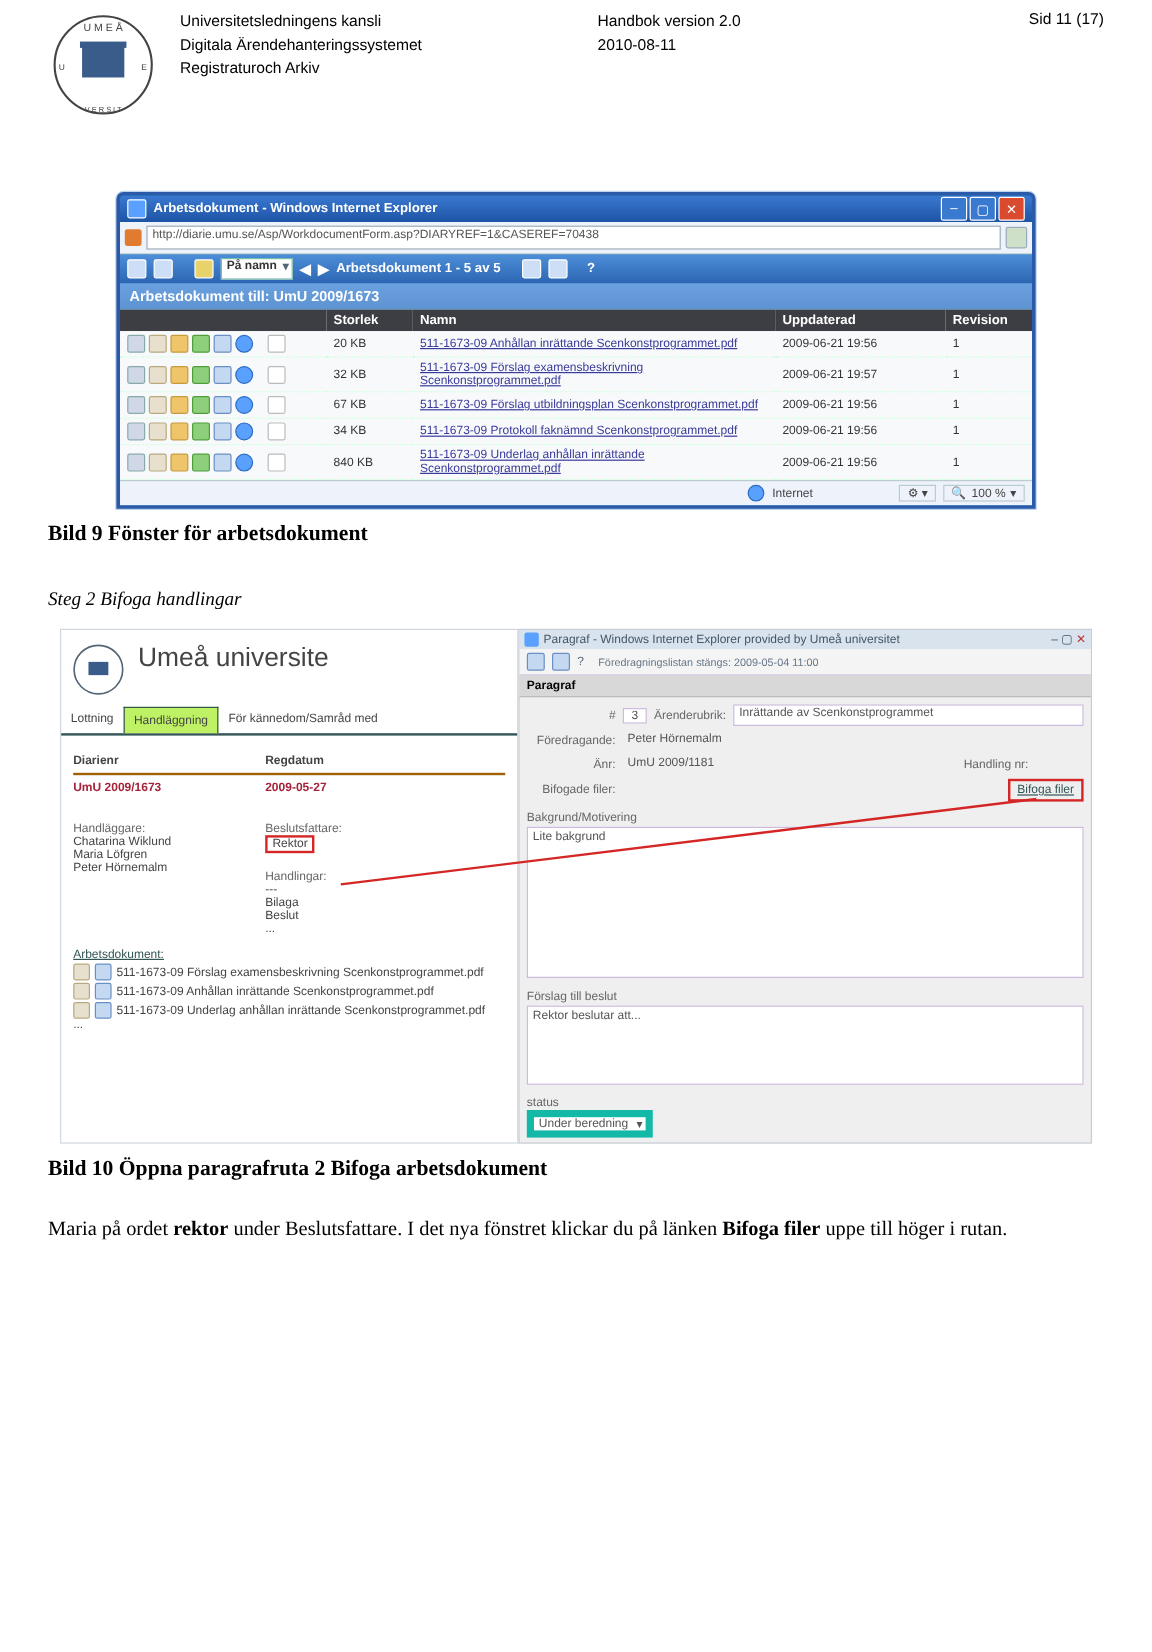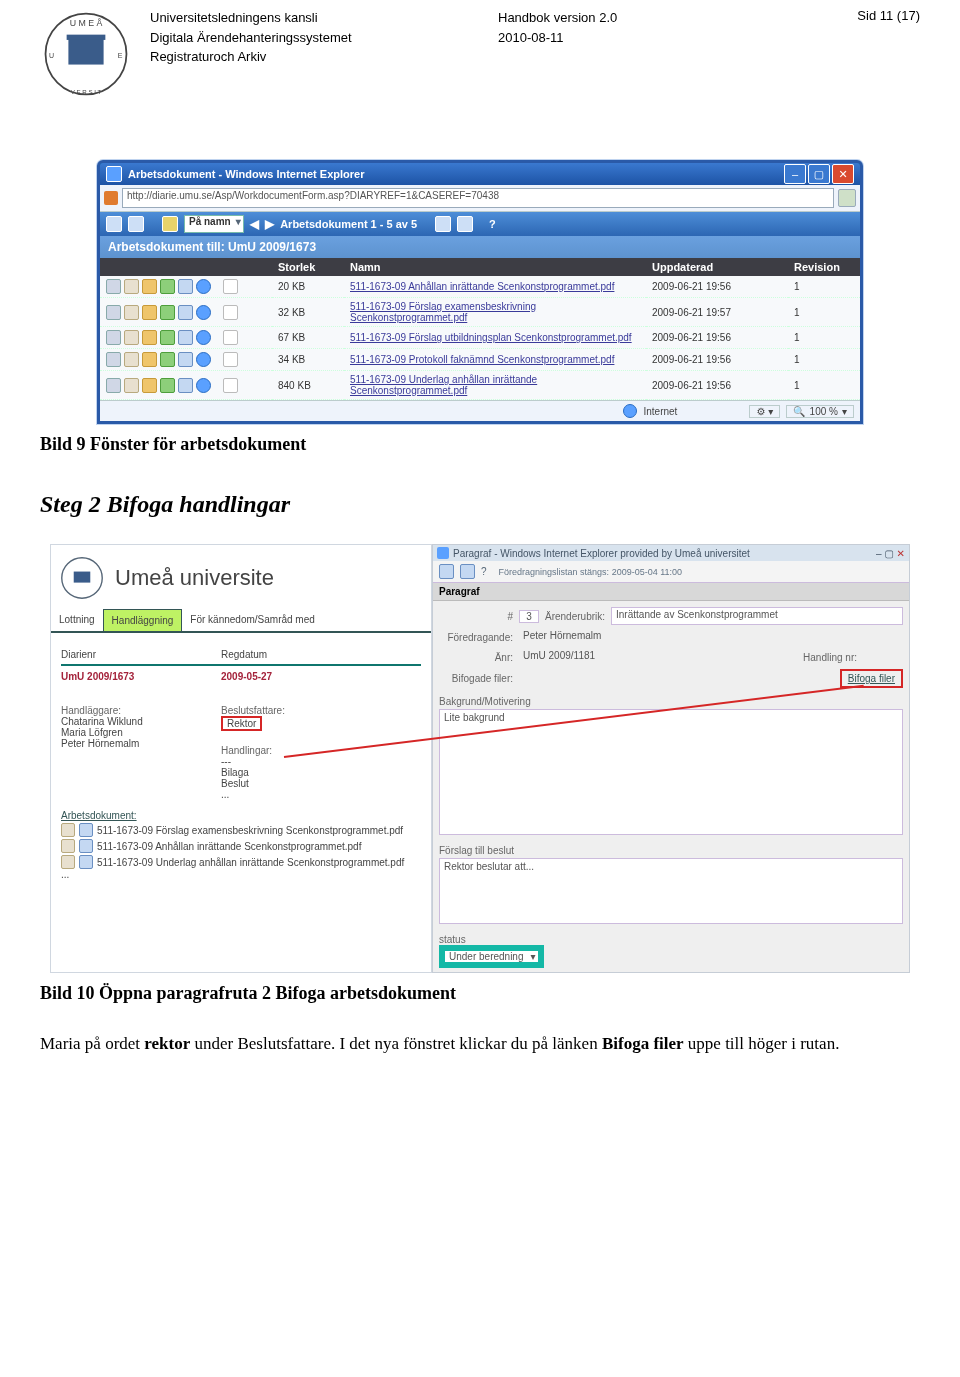--- a/index.html
+++ b/index.html
@@ -4,21 +4,21 @@
 <style>
 html,body{margin:0;padding:0;background:#fff;font-family:Georgia,"Times New Roman",serif;color:#000}
 .page{width:960px;min-height:1377px;margin:0 auto;position:relative;box-sizing:border-box;padding:8px 40px 40px 40px}
 .hdr{display:flex;align-items:flex-start;gap:18px;font-family:Arial,Helvetica,sans-serif;font-size:13px;color:#000;margin-bottom:60px}
 .hdr-logo{width:92px;height:92px;display:flex;align-items:center;justify-content:center}
 .hdr-mid{flex:0 0 330px;line-height:1.5}
 .hdr-r1{flex:1;line-height:1.5}
 .hdr-pg{text-align:right;white-space:nowrap}
 .figure{margin:0 0 18px 0}
 .figcap{text-align:left;font-weight:700;font-size:18px;margin-top:10px}
-.step-title{font-style:italic;font-weight:700;font-size:24px;margin:36px 0 26px 0}
+.step-title{font-style:italic;font-weight:400;font-size:16px;margin:36px 0 15px 0}
 .body-text{font-size:17px;line-height:1.45;margin-top:28px}
 
 .ie{width:760px;margin:0 auto;border:3px solid #2a5aa8;border-radius:6px 6px 0 0;font-family:Tahoma,Arial,sans-serif;font-size:11px;background:#0369a1;box-shadow:0 0 0 1px #bfd3ef}
 .ie-titlebar{background:linear-gradient(#3a79d0,#1d53a5);color:#fff;display:flex;align-items:center;height:22px;padding:0 6px;border-radius:3px 3px 0 0}
 .ie-title-ico{width:14px;height:14px;background:#5aa0ff;border:1px solid #fff;border-radius:2px;margin-right:6px}
 .ie-title-txt{flex:1;font-weight:700;font-size:11px}
 .winbtn{width:20px;height:18px;margin-left:2px;border:1px solid #fff;border-radius:2px;display:flex;align-items:center;justify-content:center;font-size:11px;color:#fff}
 .winbtn.min{background:#3a79d0}.winbtn.max{background:#3a79d0}.winbtn.cls{background:#d94a2f}
 .ie-addr{display:flex;align-items:center;background:#eef3fb;border-bottom:1px solid #bcc;padding:3px 4px;gap:4px}
 .ie-addr-ico{width:14px;height:14px;background:#e07b2f;border-radius:2px}
@@ -45,28 +45,28 @@
 .info{background:#5aa0ff;border:1px solid #2a6cc2;border-radius:50%}
 .pdf{background:#fff;border:1px solid #bbb}
 .flink{color:#3a3a9a;text-decoration:underline;cursor:pointer}
 .ie-status{display:flex;align-items:center;background:#eef3fb;border-top:1px solid #bcc;height:20px;padding:0 6px;gap:6px;font-size:10px;color:#444}
 .ie-status .sp{flex:1}
 .globe{width:12px;height:12px;border-radius:50%;background:#5aa0ff;border:1px solid #2a6cc2}
 .zoombox{border:1px solid #bcc;padding:0 6px;display:flex;align-items:center;gap:4px}
 
 .fig2{display:flex;gap:0;width:860px;margin:0 auto;font-family:Arial,Helvetica,sans-serif;font-size:10px;position:relative}
 .fig2-left{width:380px;border:1px solid #d0d7e0;background:#fff}
-.fig2-logo{display:flex;align-items:center;gap:10px;padding:10px 8px 2px 8px}
+.fig2-logo{display:flex;gap:10px;padding:10px 8px 2px 8px}
 .fig2-logoimg{width:46px;height:46px}
 .fig2-brand{font-size:22px;color:#444}
 .tabsrow{display:flex;gap:0;border-bottom:2px solid #355;margin-top:6px;font-size:10px}
 .tab{padding:5px 8px;color:#444}
 .tab.on{background:#bef264;border:1px solid #355;border-bottom:none;font-weight:400}
 .leftbody{padding:12px 10px;font-size:10px;color:#444}
-.sectionrow{display:flex;border-bottom:2px solid #0f766e;padding:4px 0;font-weight:400}
+.sectionrow{display:flex;border-bottom:2px solid #a16207;padding:4px 0;font-weight:700}
 .valrow{display:flex;padding:5px 0;color:#a4233b;font-weight:700}
 .col2{flex:0 0 160px}
 .lblsub{color:#666;margin-top:8px;font-weight:400}
 .plain{color:#444;font-weight:400}
 .redbox{border:2px solid #d52626;padding:0 4px;display:inline-block;color:#444;font-weight:400}
 .attach-line{display:flex;gap:4px;align-items:center;margin-top:2px}
 .ficon{width:12px;height:12px;background:#e8e0cf;border:1px solid #b8a97e;border-radius:2px}
 .ficon.b{background:#c4d8f2;border-color:#6a8fc2}
 
 .fig2-right{flex:1;border:1px solid #c6cdd6;background:#efefef;display:flex;flex-direction:column}

